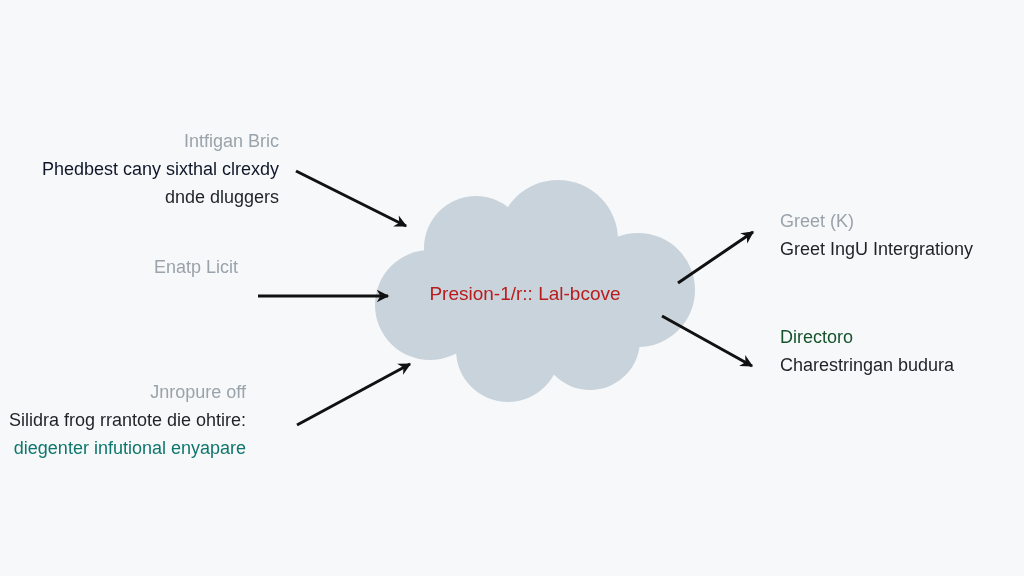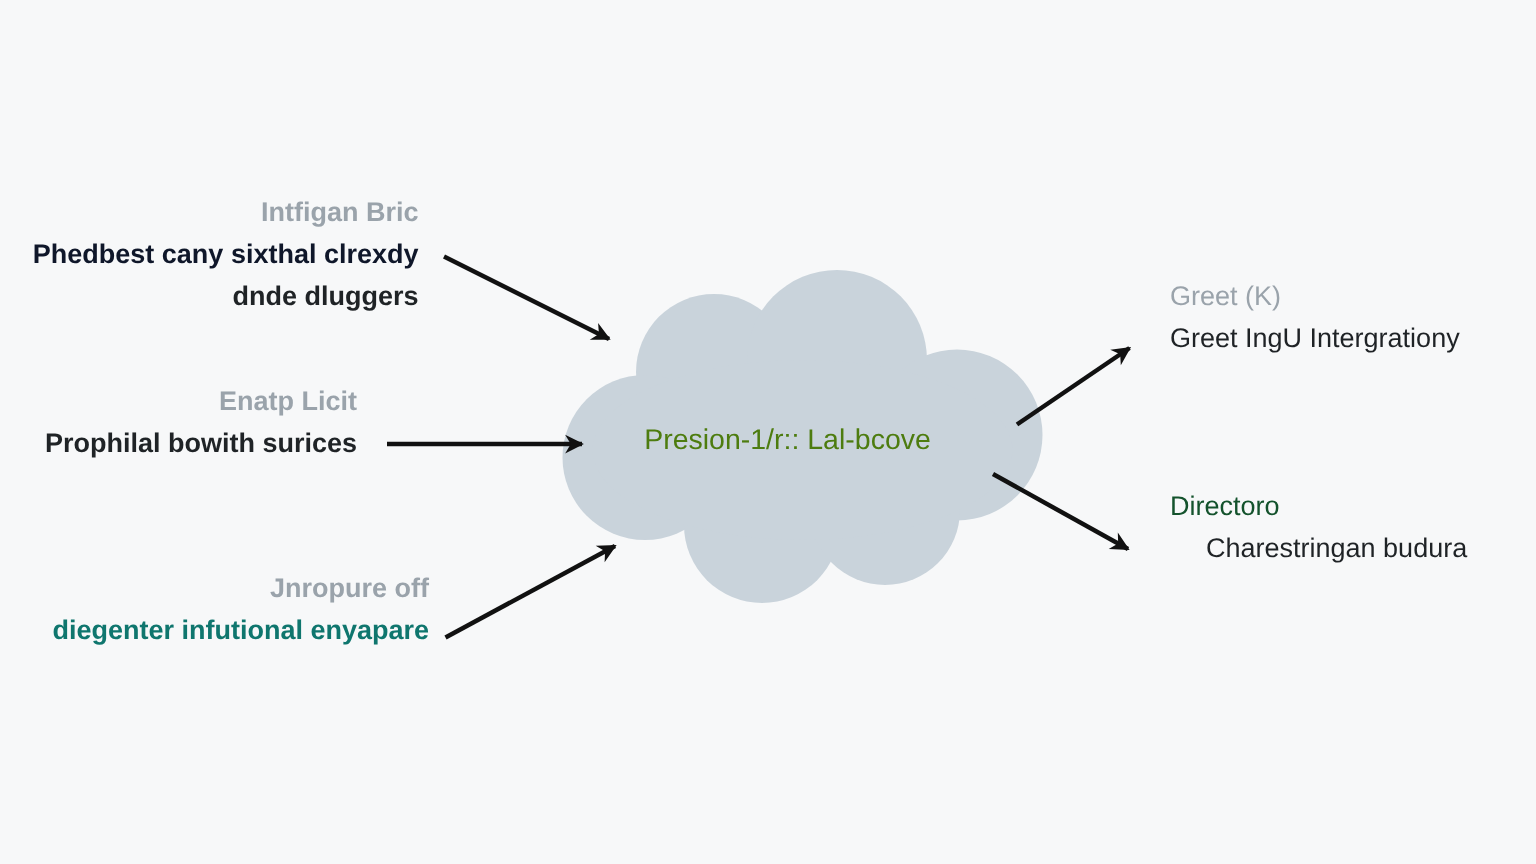--- a/index.html
+++ b/index.html
@@ -22,42 +22,42 @@
       top: 0;
       width: 1024px;
       height: 576px;
     }
     .block {
       position: absolute;
       font-size: 18px;
       line-height: 28px;
       color: #1f2326;
     }
-    .block.left { text-align: right; font-weight: bold; }
+    .block.left { text-align: right; }
     .block.right { text-align: left; }
     .block .label {
       color: #9aa3ab;
       font-size: 18px;
       line-height: 28px;
     }
     .block .line { white-space: nowrap; }
     .cloud-text {
       position: absolute;
       left: 395px;
       top: 280px;
       width: 260px;
       text-align: center;
       font-size: 19px;
       line-height: 28px;
-      color: #4d7c0f;
+      color: #b91c1c;
       white-space: nowrap;
     }
     #in1 { right: 745px; top: 127px; }
     #in2 { right: 786px; top: 253px; text-align: right; }
-    #in3 { right: 738px; top: 378px; }
+    #in3 { right: 778px; top: 378px; }
     #out1 { left: 780px; top: 183px; }
     #out2 { left: 780px; top: 323px; }
   </style>
 </head>
 <body style="background: rgb(247, 248, 249);">
 
 <div class="canvas">
   <svg class="diagram" viewBox="0 0 1024 576" xmlns="http://www.w3.org/2000/svg">
     <defs>
       <marker id="arrowhead" viewBox="0 0 12 12" refX="10" refY="6" markerWidth="5" markerHeight="5" orient="auto-start-reverse">
@@ -86,30 +86,30 @@
   <div class="cloud-text">Presion-1/r:: Lal-bcove</div>
 
   <div class="block left" id="in1">
     <div class="label" style="color: rgb(154, 163, 171);">Intfigan Bric</div>
     <div class="line" style="color: #0f172a;">Phedbest cany sixthal clrexdy</div>
     <div class="line" style="color: rgb(31, 35, 38);">dnde dluggers</div>
   </div>
 
   <div class="block left" id="in2">
     <div class="label" style="color: rgb(154, 163, 171);">Enatp Licit</div>
-    <div class="line" style="color: rgb(31, 35, 38);">Prophilal bowith surices</div>
   </div>
 
   <div class="block left" id="in3">
     <div class="label" style="color: rgb(154, 163, 171);">Jnropure off</div>
+    <div class="line" style="color: rgb(31, 35, 38);">Silidra frog rrantote die ohtire:</div>
     <div class="line" style="color: #0f766e;">diegenter infutional enyapare</div>
   </div>
 
   <div class="block right" id="out1">
-    <div class="label" style="color: rgb(154, 163, 171);">Greet (K)</div>
+    <div class="label" style="color: rgb(154, 163, 171); margin-top: 24px;">Greet (K)</div>
     <div class="line" style="color: rgb(31, 35, 38);">Greet IngU Intergrationy</div>
   </div>
 
   <div class="block right" id="out2">
     <div class="label" style="color: #14532d;">Directoro</div>
-    <div class="line" style="color: rgb(31, 35, 38); margin-left: 24px;">Charestringan budura</div>
+    <div class="line" style="color: rgb(31, 35, 38);">Charestringan budura</div>
   </div>
 </div>
 
 </body></html>

